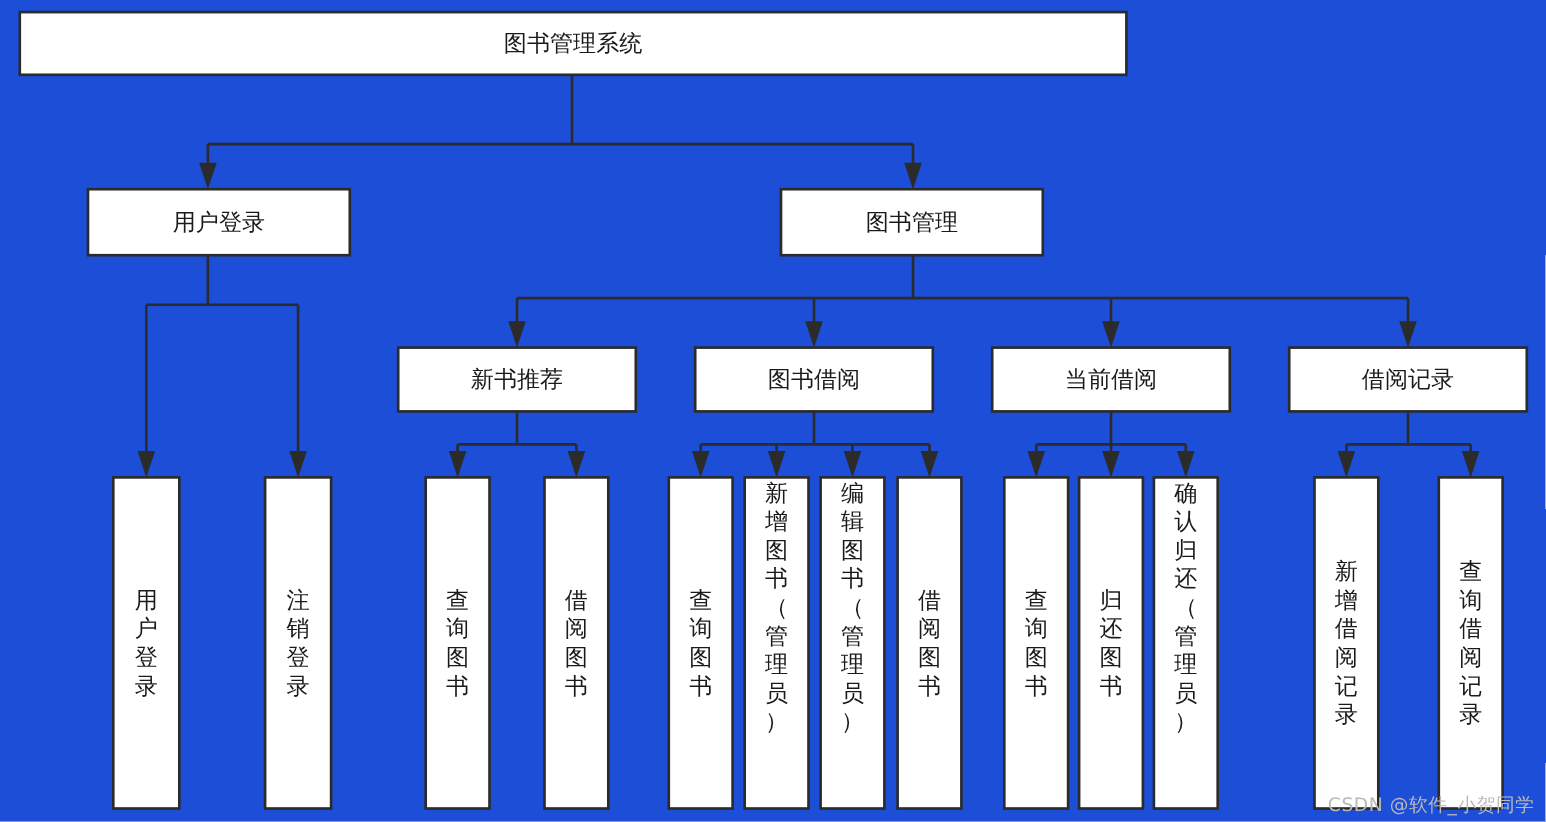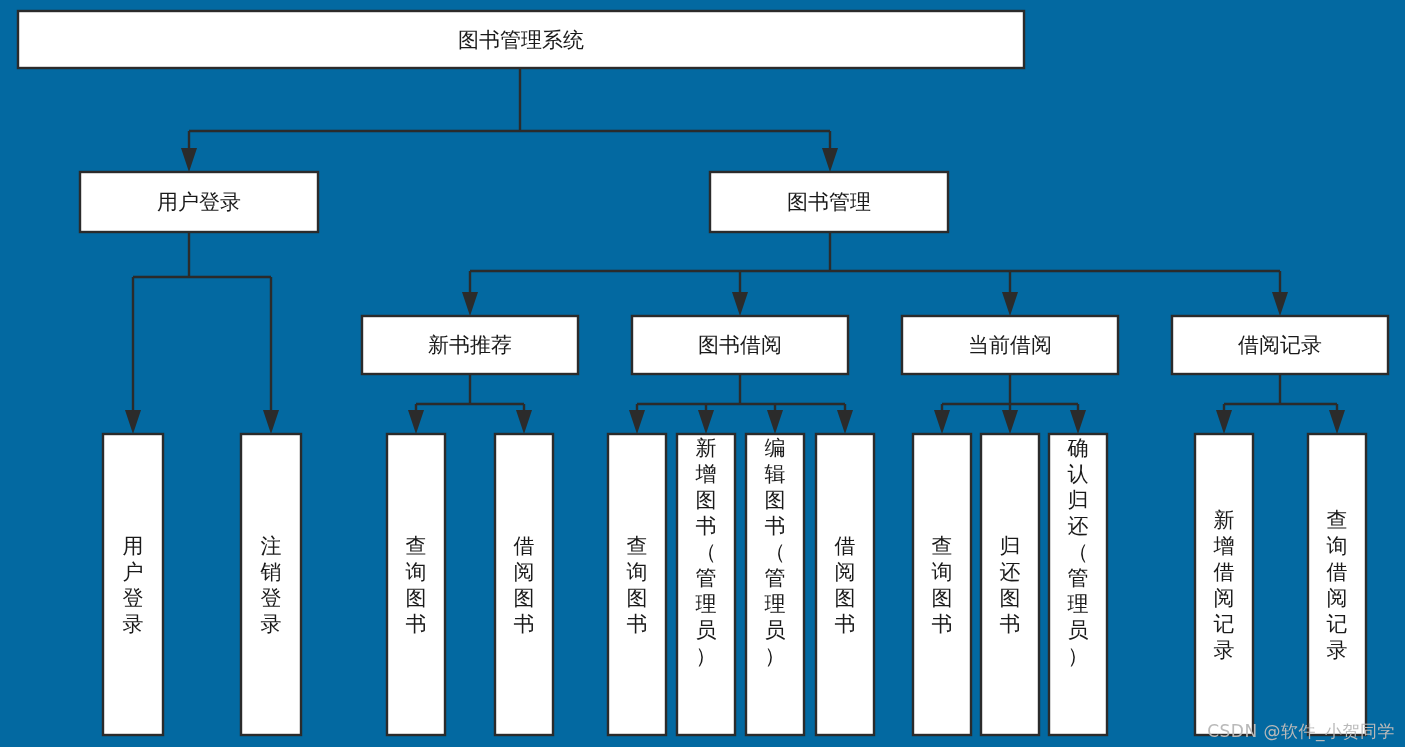--- a/index.html
+++ b/index.html
@@ -8,21 +8,21 @@
     padding: 0;
     background: #ffffff;
   }
   body {
     font-family: "DejaVu Sans", "Liberation Sans", sans-serif;
   }
   #diagram-root {
     position: relative;
     width: 1405px;
     height: 747px;
-    background: #0369a1;
+    background: #1d4ed8;
     overflow: hidden;
   }
   svg.flow-canvas {
     position: absolute;
     top: 0;
     left: 0;
     width: 1405px;
     height: 747px;
     display: block;
   }

